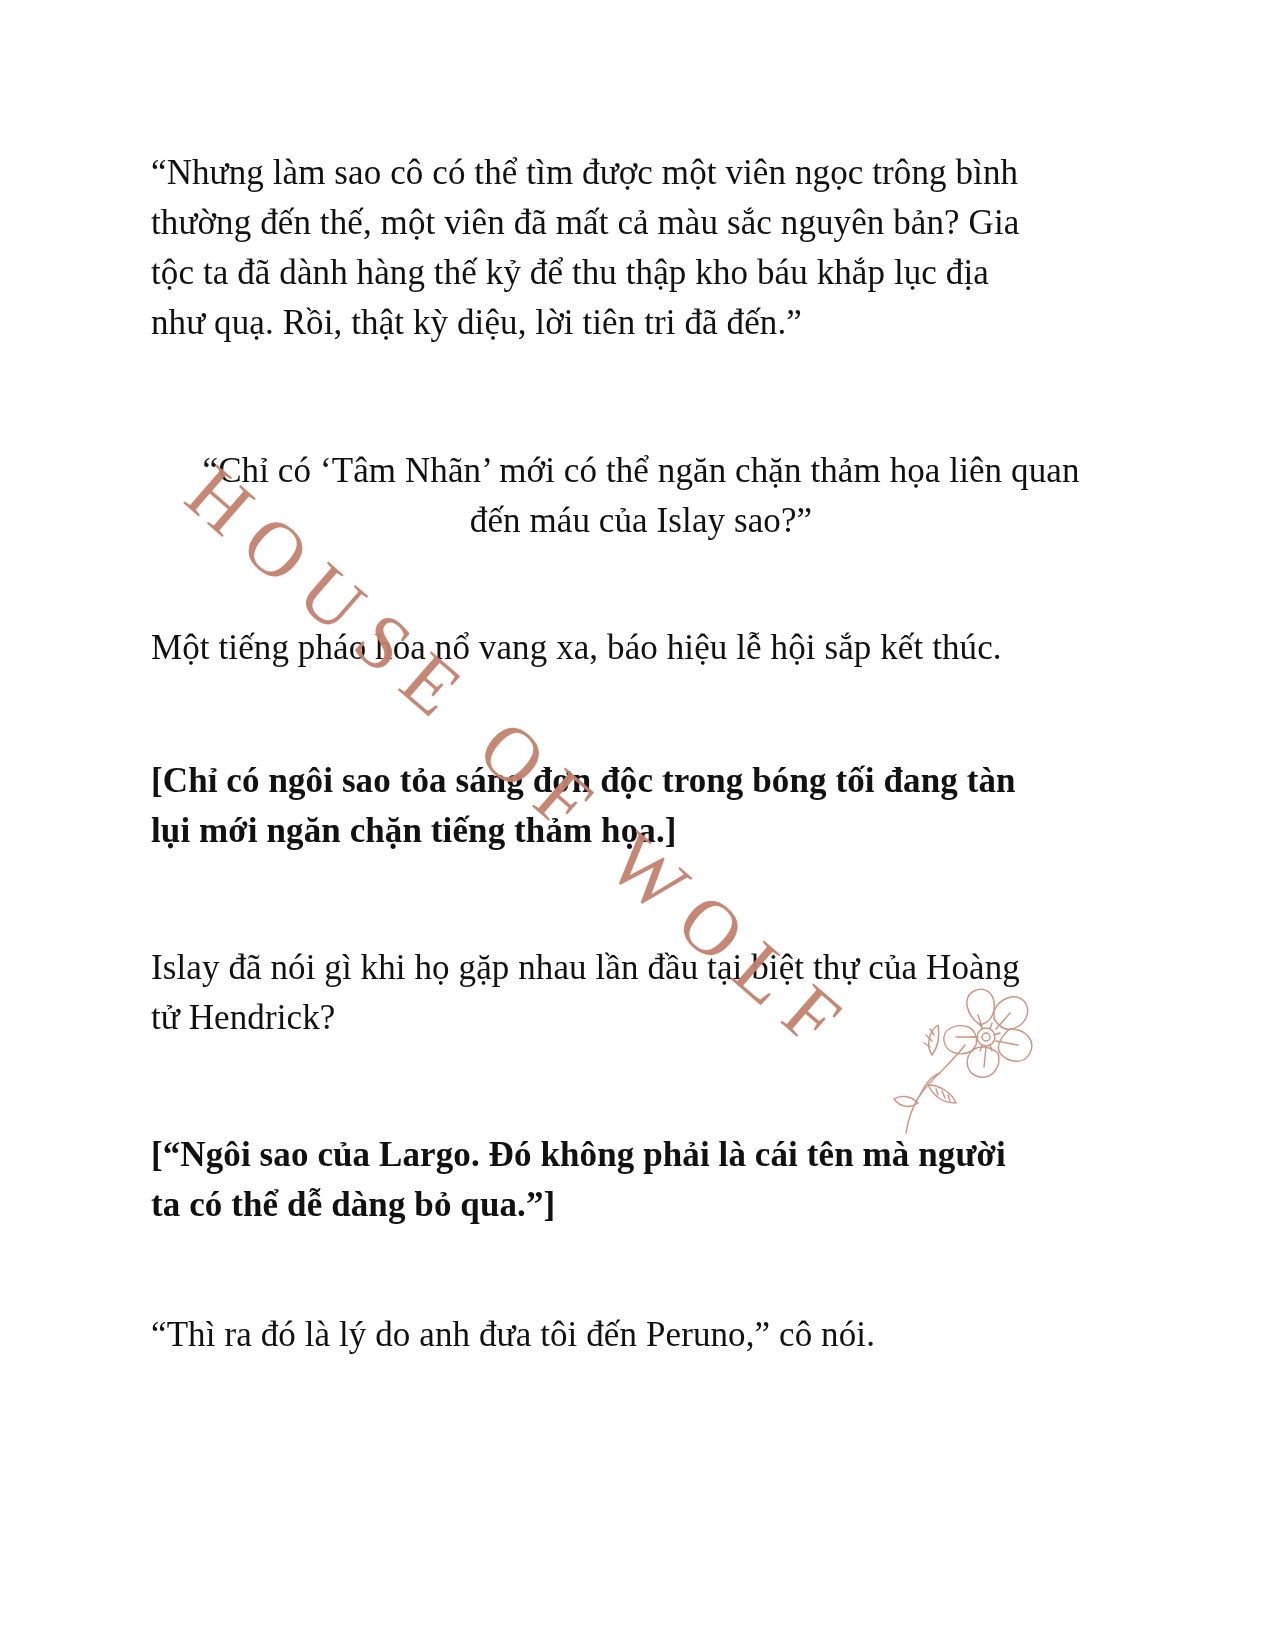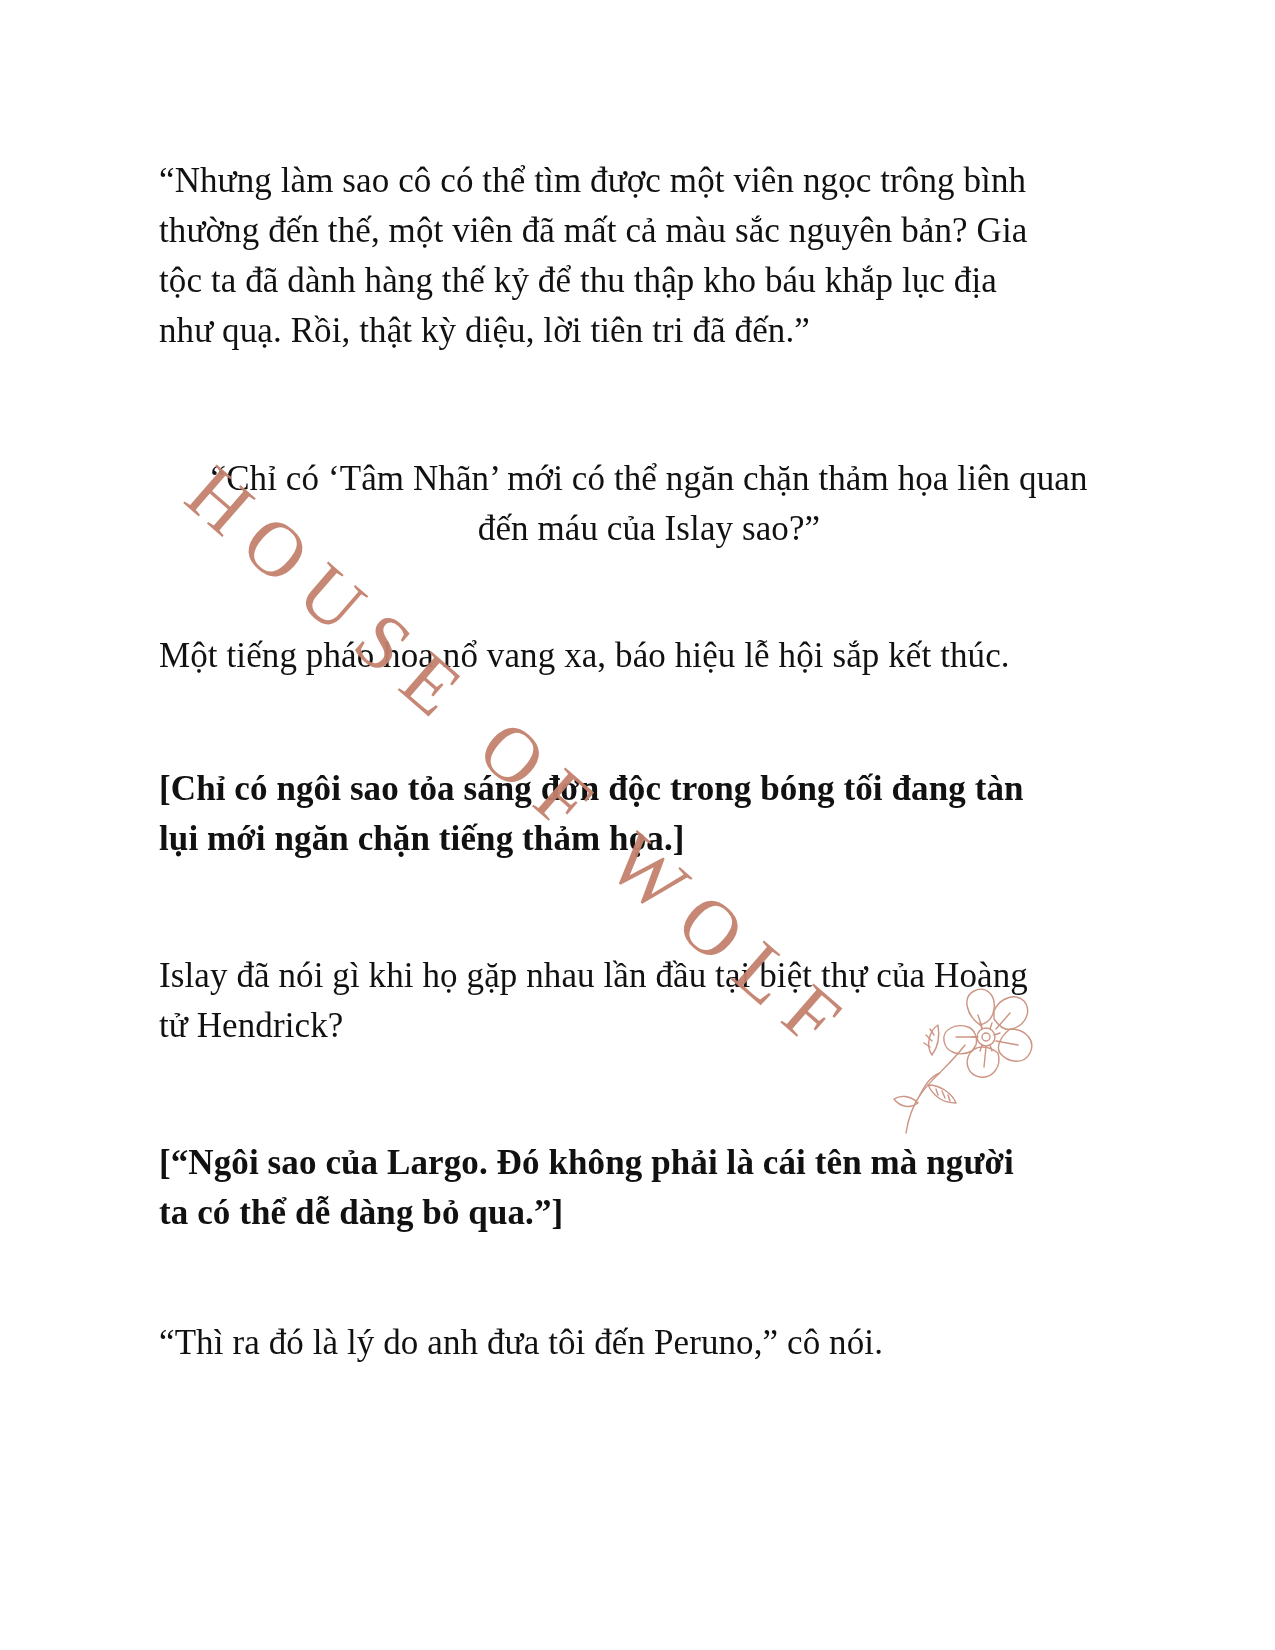--- a/index.html
+++ b/index.html
@@ -21,21 +21,21 @@
       background: #ffffff;
     }
     .text-block {
       position: absolute;
       left: 151px;
       width: 980px;
       font-family: "Liberation Serif", "DejaVu Serif", serif;
       font-size: 35px;
       line-height: 50px;
       color: #111111;
-      margin: 8px;
+      margin: 0;
       letter-spacing: 0.1px;
       z-index: 2;
     }
     .text-block.bold {
       font-weight: bold;
     }
     .watermark {
       position: absolute;
       left: 228px;
       top: 448px;

